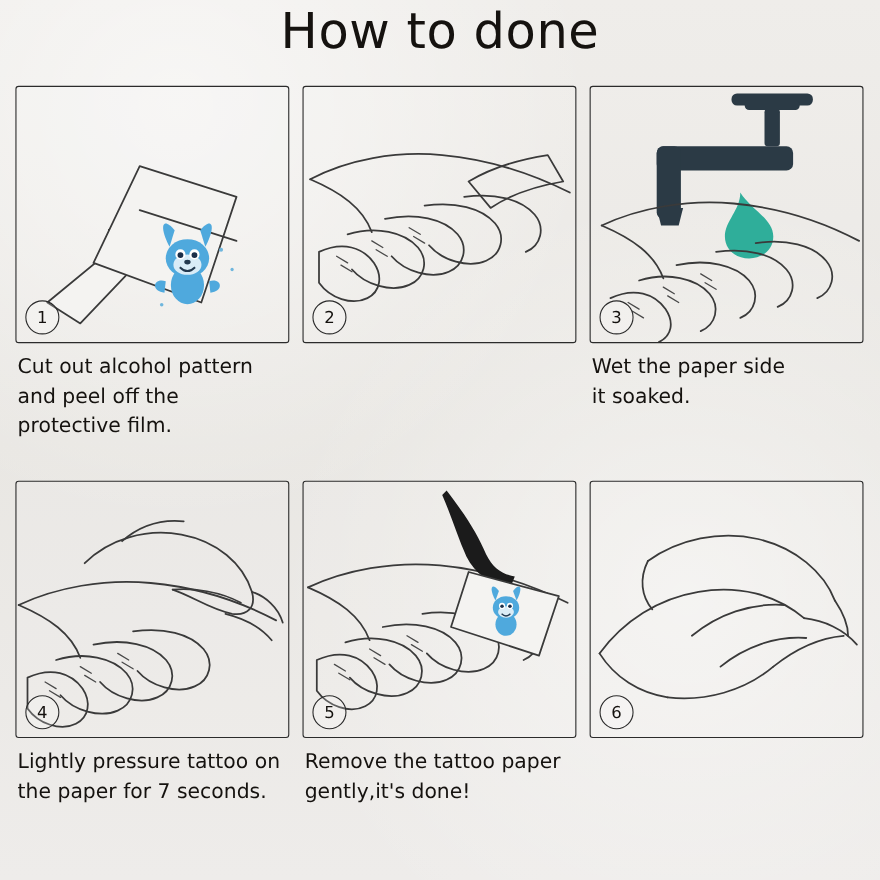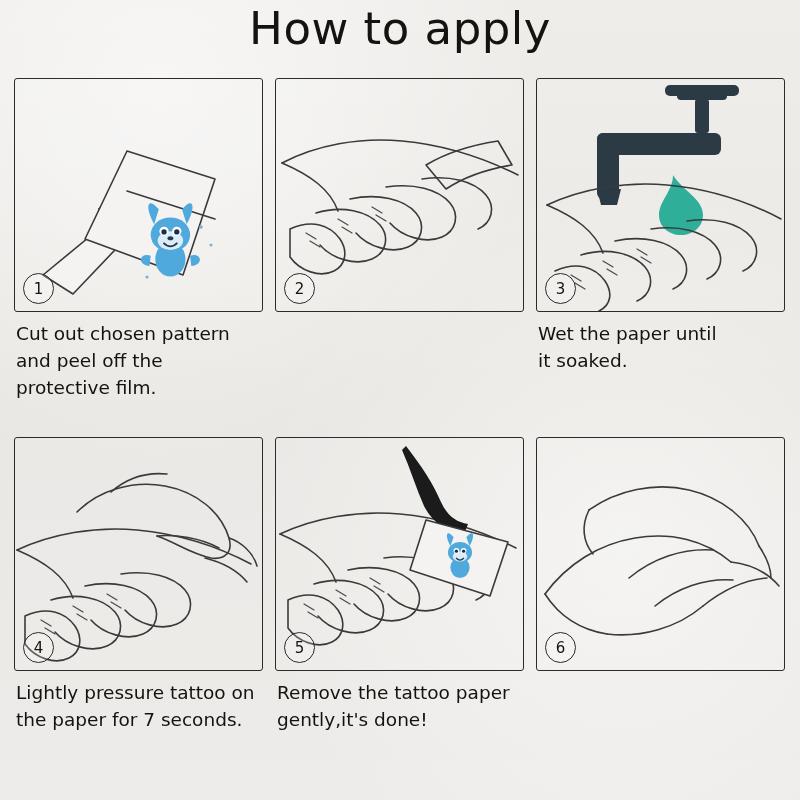--- a/index.html
+++ b/index.html
@@ -88,21 +88,21 @@
     stroke-width: 1.2;
     stroke-linecap: round;
   }
   .fill-w { fill: #f4f3f1; }
 </style>
 </head>
 <body>
 
 <div class="page">
 
-  <div class="title">How to apply</div>
+  <div class="title">How to done</div>
 
   <div class="grid">
 
     <div class="cell">
       <div class="panel">
         <svg width="248" height="232" viewBox="0 0 248 232" aria-hidden="true">
           <g>
             <path class="ln fill-w" d="M58 215 L28 196 L96 140 L118 152 Z"></path>
             <path class="ln fill-w" d="M96 140 L84 130 L118 108 L138 120 Z"></path>
             <path class="ln fill-w" d="M84 130 L100 120 L126 102 L146 113 L138 120 Z"></path>
@@ -124,21 +124,21 @@
               <path d="M-4 46 C -24 40 -28 62 -6 64" fill="#4fa9dd" stroke="none"></path>
               <path d="M64 46 C 84 40 88 62 66 64" fill="#4fa9dd" stroke="none"></path>
             </g>
             <circle cx="186" cy="148" r="1.8" fill="#6fb6dd"></circle>
             <circle cx="196" cy="166" r="1.5" fill="#6fb6dd"></circle>
             <circle cx="132" cy="198" r="1.6" fill="#6fb6dd"></circle>
           </g>
         </svg>
         <div class="badge">1</div>
       </div>
-      <div class="caption">Cut out chosen pattern
+      <div class="caption">Cut out alcohol pattern
 and peel off the
 protective film.</div>
     </div>
 
     <div class="cell">
       <div class="panel">
         <svg width="248" height="232" viewBox="0 0 248 232" aria-hidden="true">
           <g>
             <path class="ln" d="M6 84 C 40 66 84 58 126 62 C 170 66 206 78 242 96"></path>
             <path class="ln" d="M6 84 C 34 96 54 110 62 132"></path>
@@ -175,21 +175,21 @@
             <path class="ln" d="M18 192 C 40 182 58 188 68 202 C 76 214 74 226 62 232"></path>
             <path class="ln" d="M44 176 C 70 168 96 174 108 188 C 118 200 114 216 100 222"></path>
             <path class="ln" d="M78 162 C 106 156 132 162 144 176 C 154 188 150 204 136 210"></path>
             <path class="ln" d="M114 150 C 142 146 166 152 178 166 C 188 178 184 194 170 200"></path>
             <path class="ln" d="M150 142 C 178 138 202 144 214 158 C 224 170 220 186 206 192"></path>
             <path class="ln-thin" d="M34 196 l10 6 M38 204 l10 6 M66 182 l10 6 M70 190 l10 6 M100 170 l10 6 M104 178 l10 6"></path>
           </g>
         </svg>
         <div class="badge">3</div>
       </div>
-      <div class="caption">Wet the paper until
+      <div class="caption">Wet the paper side
 it soaked.</div>
     </div>
 
     <div class="cell">
       <div class="panel">
         <svg width="248" height="232" viewBox="0 0 248 232" aria-hidden="true">
           <g>
             <path class="ln" d="M2 112 C 36 96 80 88 122 92 C 166 96 202 108 236 126"></path>
             <path class="ln" d="M2 112 C 30 124 50 138 58 160"></path>
             <path class="ln" d="M10 178 C 32 168 50 174 60 188 C 68 200 66 214 54 220 C 40 227 20 220 10 206 Z"></path>

